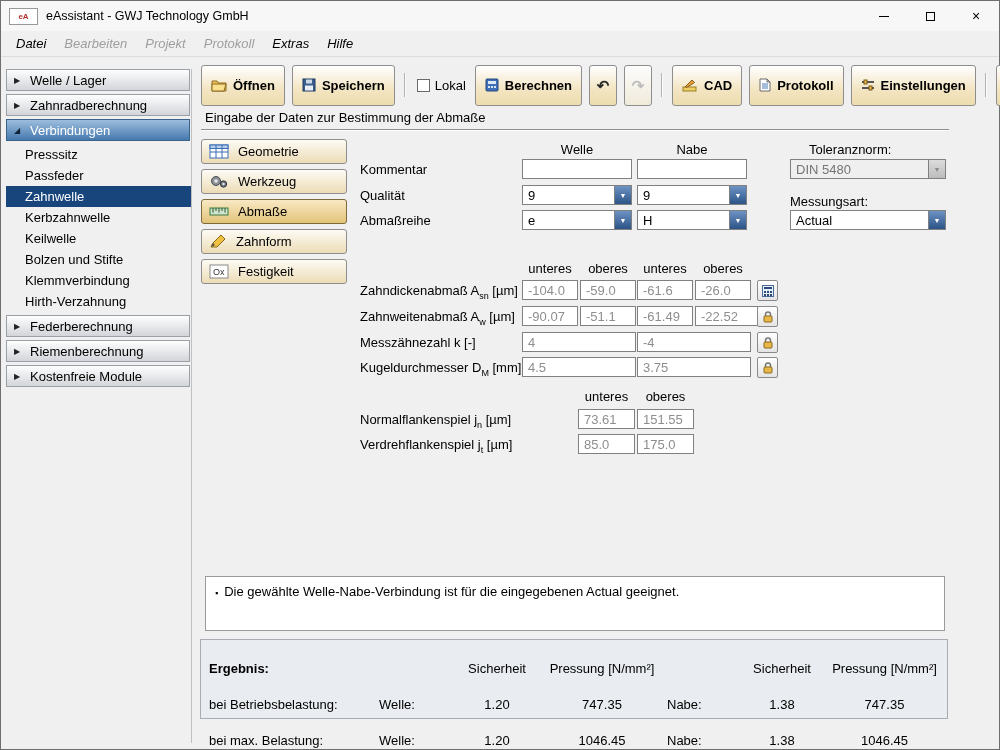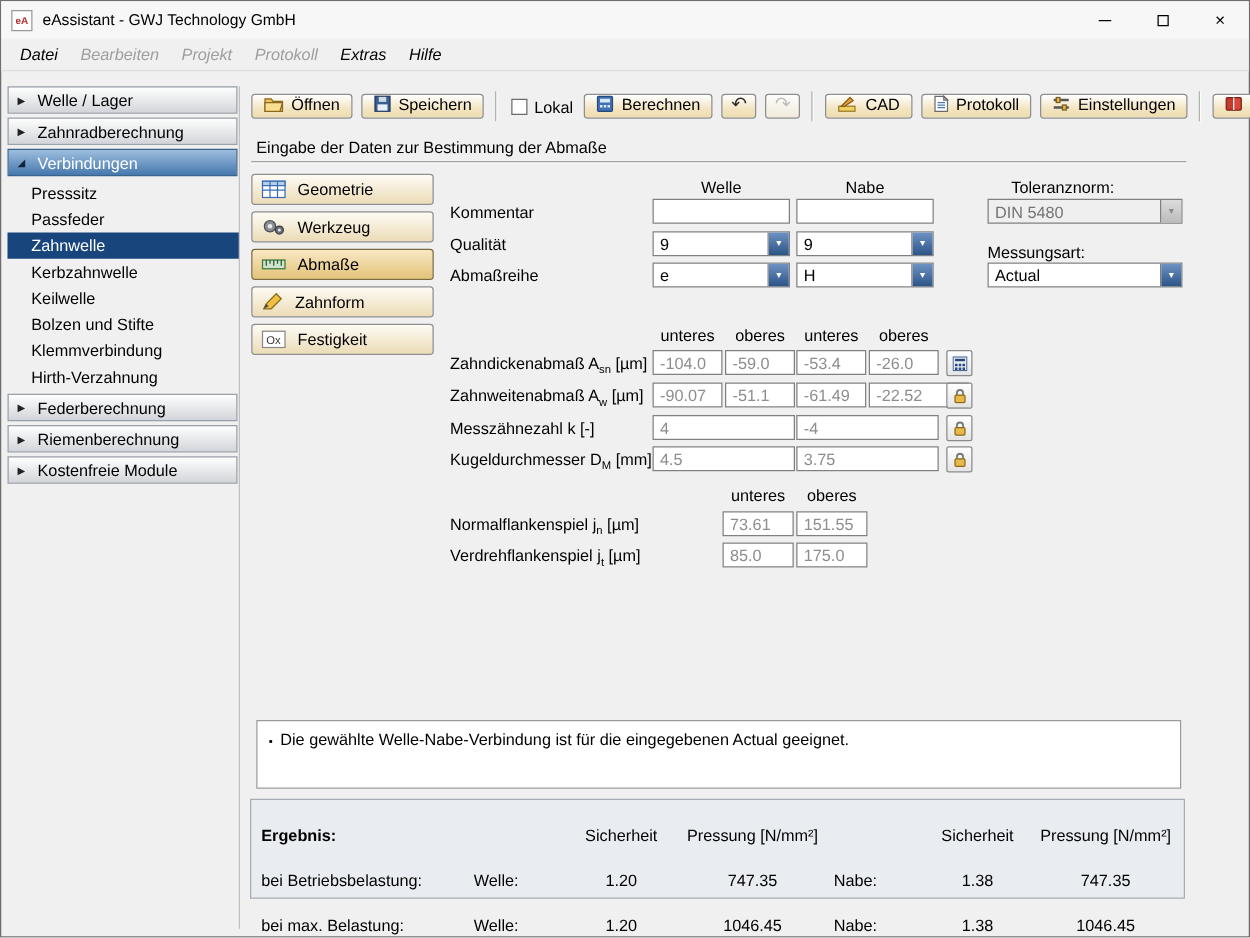--- a/index.html
+++ b/index.html
@@ -2,21 +2,21 @@
 <html><head>
 <meta charset="utf-8">
 <style>
   * { box-sizing: border-box; margin: 0; padding: 0; }
   html, body { width: 1000px; height: 750px; overflow: hidden; }
   body { font-family: "Liberation Sans", sans-serif; font-size: 13px; color: #000; background: #d4d4d4; }
   .window { position: relative; width: 1000px; height: 750px; background: #f0f0f0; border: 1px solid #6e6e6e; }
 
   
   .titlebar { position: absolute; top: 0; left: 0; right: 0; height: 30px; background: #f7f7f7; display: flex; align-items: center; padding-left: 8px; }
-  .app-icon { width: 17px; height: 17px; border: 1px solid #999; background: #fff; display: flex; align-items: center; justify-content: center; font-size: 8px; font-weight: bold; color: #b23232; flex: 0 0 auto; }
+  .app-icon { width: 29px; height: 17px; border: 1px solid #999; background: #fff; display: flex; align-items: center; justify-content: center; font-size: 8px; font-weight: bold; color: #b23232; flex: 0 0 auto; }
   .title { margin-left: 8px; font-size: 12.5px; }
   .win-controls { margin-left: auto; display: flex; height: 30px; }
   .win-btn { width: 46px; height: 30px; display: flex; align-items: center; justify-content: center; }
   .glyph-min { width: 10px; height: 1px; background: #000; display: inline-block; }
   .glyph-max { width: 9px; height: 9px; border: 1px solid #000; display: inline-block; }
   .glyph-close { font-size: 14px; line-height: 1; }
 
   
   .menubar { position: absolute; top: 30px; left: 0; right: 0; height: 26px; display: flex; align-items: center; padding-left: 6px; background: #f0f0f0; border-bottom: 1px solid #dcdcdc; font-style: italic; }
   .menu-item { padding: 3px 9px; }
@@ -29,21 +29,21 @@
   .side-header.expanded { background: linear-gradient(#9dbede, #4678ae); border-color: #38648c; color: #fff; }
   .side-header.expanded .tri { color: #10243a; }
   .side-items { margin-bottom: 3px; }
   .side-item { height: 21px; line-height: 21px; padding-left: 19px; }
   .side-item.selected { background: #17457c; color: #fff; }
 
   
   .main { position: absolute; left: 192px; top: 62px; right: 4px; bottom: 4px; }
 
   .toolbar { position: absolute; left: 8px; top: 8px; height: 28px; display: flex; align-items: center; gap: 7px; }
-  .tbtn { height: 20px; display: flex; align-items: flex-start; gap: 6px; padding: 0 9px; border: 1px solid #8e8e8e; border-radius: 3px; background: linear-gradient(#ffffff, #f3e5c2 60%, #eddcae); white-space: nowrap; }
+  .tbtn { height: 41px; display: flex; align-items: center; gap: 6px; padding: 0 9px; border: 1px solid #8e8e8e; border-radius: 3px; background: linear-gradient(#ffffff, #f3e5c2 60%, #eddcae); white-space: nowrap; font-weight: bold; }
   .tbtn.small { width: 28px; justify-content: center; padding: 0; }
   .tbtn .uglyph { font-size: 15px; line-height: 1; color: #2b2b2b; }
   .tbtn.disabled .uglyph { color: #bdbdbd; }
   .tbtn.disabled { background: linear-gradient(#fdfdfd, #f0ead9); }
   .tsep { width: 0; height: 24px; border-left: 1px solid #b2b2b2; border-right: 1px solid #fbfbfb; margin: 0 2px; }
   .check-group { display: flex; align-items: center; gap: 5px; padding: 0 2px; }
   .checkbox { width: 13px; height: 13px; border: 1px solid #6a6a6a; background: #fff; }
 
   .section-title { position: absolute; left: 12px; top: 47px; white-space: nowrap; }
   .section-rule { position: absolute; left: 8px; top: 66px; width: 748px; height: 2px; border-top: 1px solid #8f8f8f; border-bottom: 1px solid #fdfdfd; }
@@ -308,21 +308,21 @@
     </div>
 
     <div class="col-head" style="left:329px; top:198px; width:56px;">unteres</div>
     <div class="col-head" style="left:387px; top:198px; width:56px;">oberes</div>
     <div class="col-head" style="left:444px; top:198px; width:56px;">unteres</div>
     <div class="col-head" style="left:502px; top:198px; width:56px;">oberes</div>
 
     <div class="flabel" style="top:220px;"><span>Zahndickenabmaß A</span><sub>sn</sub><span> [µm]</span></div>
     <div class="tfield ro" style="left:329px; top:217px; width:56px;">-104.0</div>
     <div class="tfield ro" style="left:387px; top:217px; width:56px;">-59.0</div>
-    <div class="tfield ro" style="left:444px; top:217px; width:56px;">-53.4</div>
+    <div class="tfield ro" style="left:444px; top:217px; width:56px;">-61.6</div>
     <div class="tfield ro" style="left:502px; top:217px; width:56px;">-26.0</div>
     <div class="mini-btn" style="top:217px;">
       <svg width="12" height="12" viewBox="0 0 12 12">
           <rect x="0.5" y="0.5" width="11" height="11" fill="#e8eef5" stroke="#4a6a9a"></rect>
           <rect x="2" y="2" width="8" height="2" fill="#2a4a7a"></rect>
           <rect x="2" y="6" width="2" height="2" fill="#2a4a7a"></rect>
           <rect x="5" y="6" width="2" height="2" fill="#2a4a7a"></rect>
           <rect x="8" y="6" width="2" height="2" fill="#2a4a7a"></rect>
           <rect x="2" y="9" width="2" height="2" fill="#2a4a7a"></rect>
           <rect x="5" y="9" width="2" height="2" fill="#2a4a7a"></rect>

